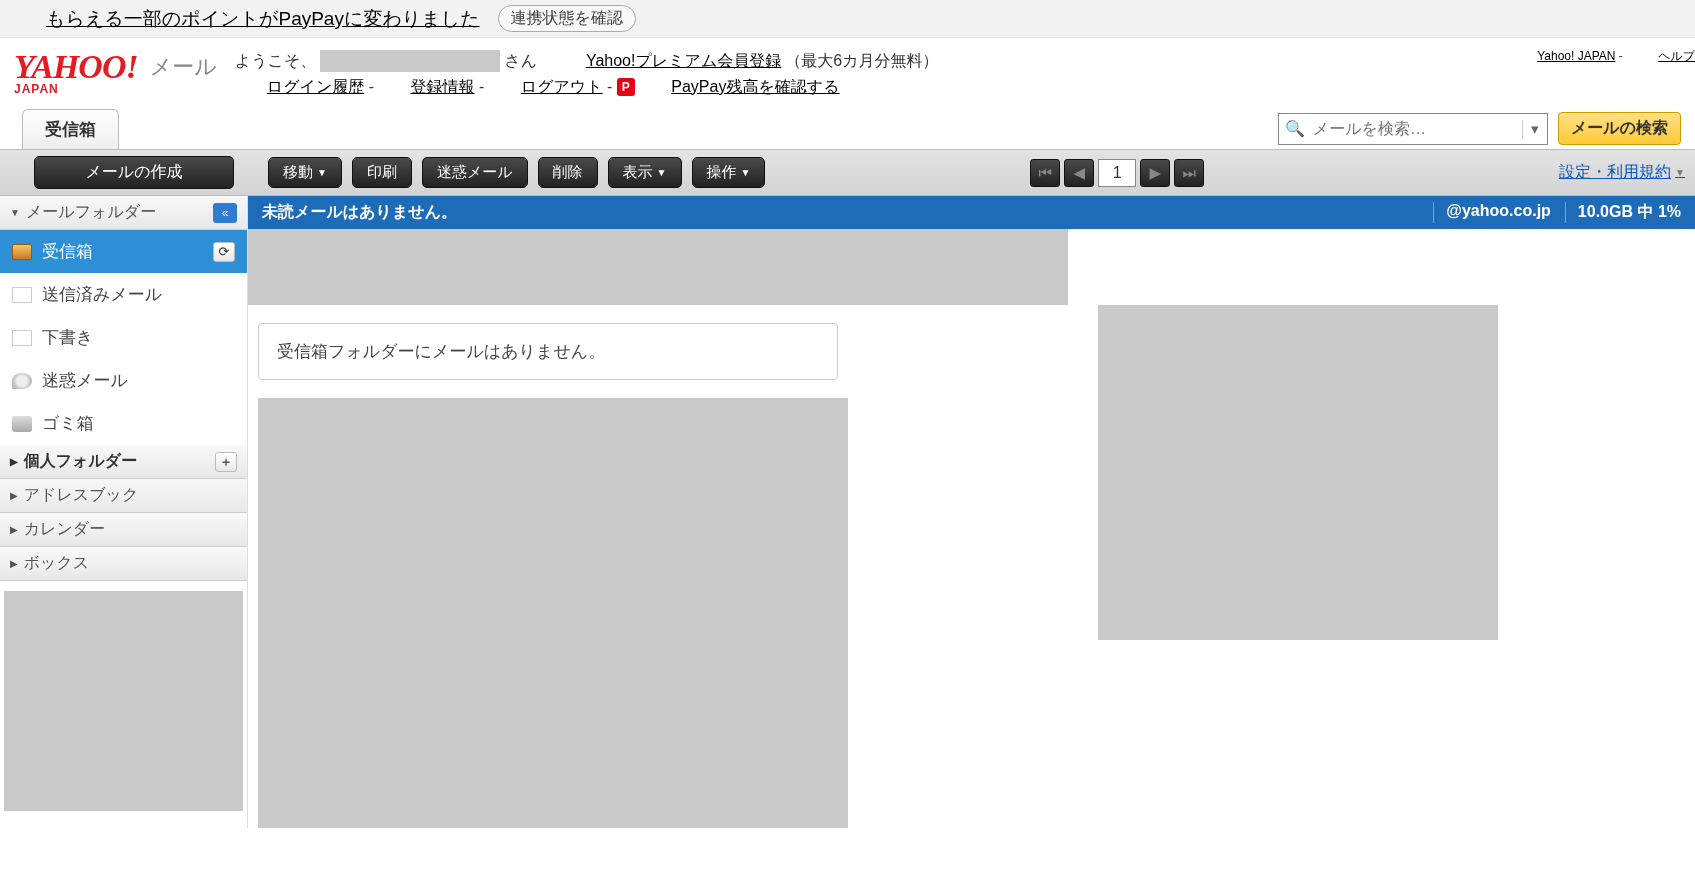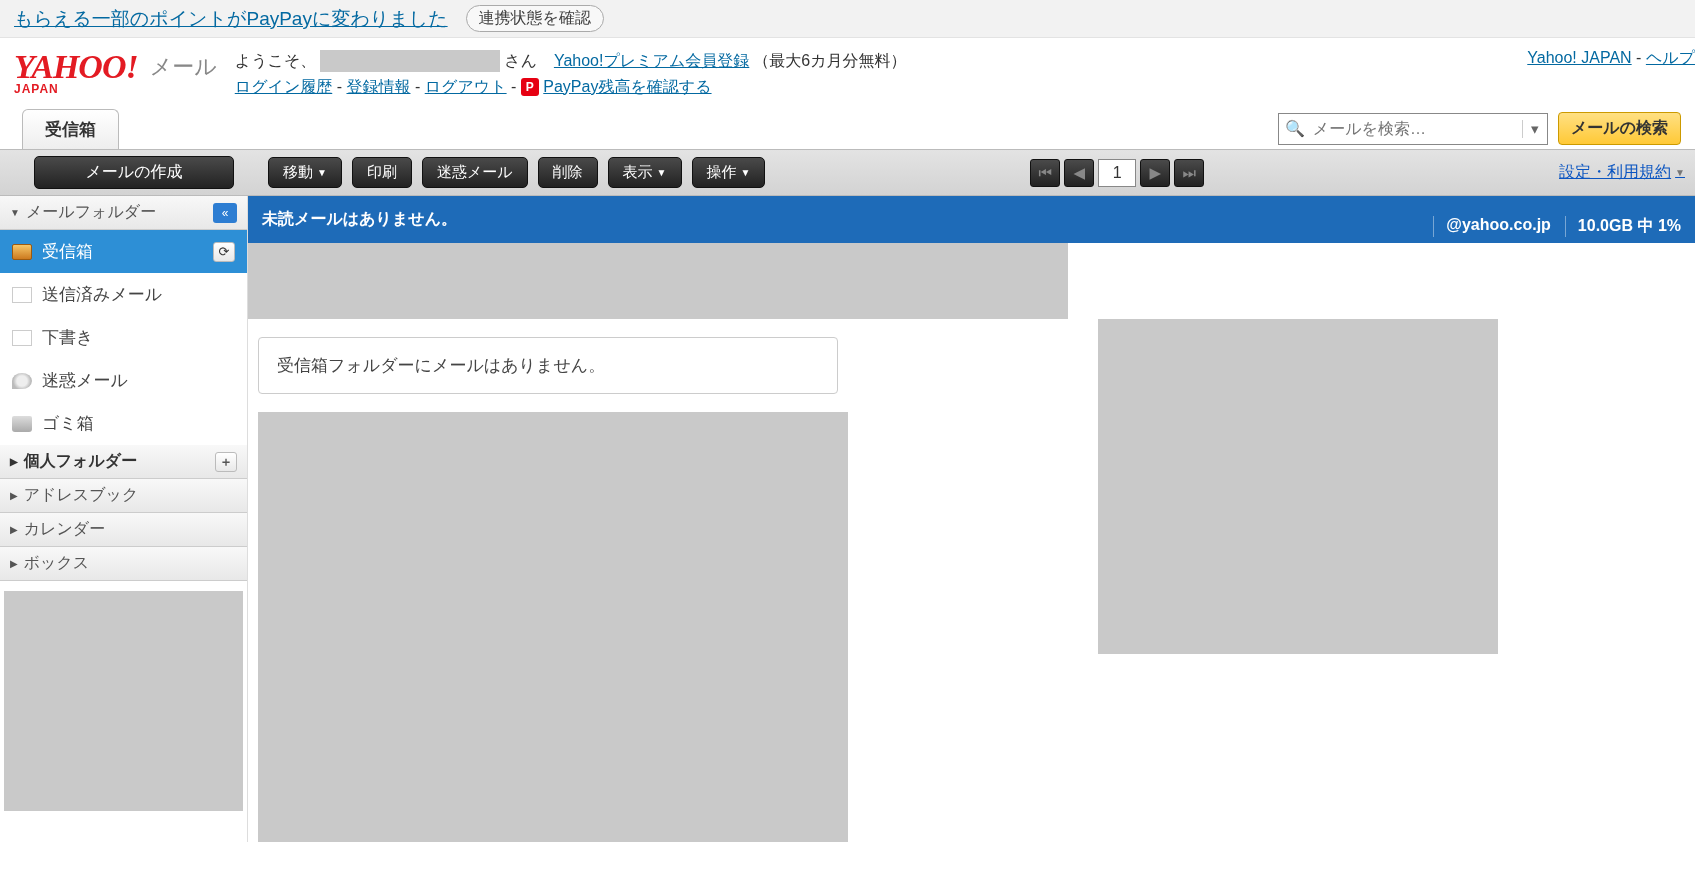--- a/index.html
+++ b/index.html
@@ -1,33 +1,33 @@
 <!DOCTYPE html>
 <html><head>
 <meta charset="utf-8">
 <style>
   * { box-sizing: border-box; }
   body { margin: 0; font-family: "Hiragino Kaku Gothic ProN", "Meiryo", sans-serif; font-size: 15px; color: #333; background: #fff; }
-  a { color: #0369a1; text-decoration: underline; cursor: pointer; }
+  a { color: #000000; text-decoration: underline; cursor: pointer; margin-left: 32px; }
 
   
   .notice-bar { background: #f2f2f2; padding: 5px 14px; display:flex; align-items:center; gap:18px; border-bottom:1px solid #e3e3e3;}
   .notice-bar a { font-size: 19px; }
   .pill-btn { border:1px solid #aaa; border-radius:14px; padding:2px 12px; color:#404040; background:#f8f8f8; font-size:16px; cursor:pointer;}
 
   
   .header { display:flex; align-items:flex-start; padding: 10px 0 0 14px; }
   .logo-block { display:flex; align-items:flex-start; gap:6px; margin-right:18px;}
   .logo-text { font-family: Georgia, 'Times New Roman', serif; font-weight:bold; font-size:34px; color:#e31b23; letter-spacing:-1px; font-style:italic;}
   .logo-sub { font-size:12px; color:#e31b23; font-weight:bold; letter-spacing:1px; margin-top:-4px;}
   .logo-mail { font-size:22px; color:#888; margin-left:6px; margin-top:4px;}
   .header-info { flex:1; font-size:16px; line-height:1.6;}
   .hdr-line1 { display:flex; align-items:center; flex-wrap:wrap; gap:4px;}
   .name-box { display:inline-block; width:180px; height:22px; background:#c9c9c9; vertical-align:middle;}
-  .header-right { text-align:left; font-size:16px; white-space:nowrap; margin-left:auto;}
+  .header-right { text-align:left; font-size:12px; white-space:nowrap; margin-left:auto;}
   .paypay-icon { display:inline-block; width:18px; height:18px; background:#e60012; color:#fff; font-size:12px; font-weight:bold; text-align:center; line-height:18px; border-radius:3px; vertical-align:middle;}
 
   
   .tabrow { display:flex; align-items:flex-end; padding:0 14px; margin-top:10px; position:relative;}
   .tab { border:1px solid #bbb; border-bottom:none; border-radius:6px 6px 0 0; background:linear-gradient(#fff,#eee); padding:8px 22px; font-size:17px; font-weight:bold; color:#333; cursor:pointer; margin-left:8px;}
   .search-group { margin-left:auto; display:flex; align-items:center; gap:10px; margin-bottom:4px;}
   .search-field { display:flex; align-items:center; border:1px solid #888; background:#fff; width:270px; height:32px;}
   .search-field .mag { color:#888; font-size:16px; padding:0 6px;}
   .search-field input { border:none; outline:none; flex:1; font-size:16px; color:#888;}
   .search-field .drop { width:26px; text-align:center; color:#666; border-left:1px solid #ccc; cursor:pointer;}
@@ -61,21 +61,21 @@
   .ic-sent { background:#fff; border:1px solid #ccc;}
   .ic-spam { background:radial-gradient(circle,#eee 40%,#bbb 70%); border-radius:50% 50% 50% 0;}
   .ic-trash { background:linear-gradient(#ddd,#aaa); border-radius:2px 2px 3px 3px;}
   .sb-ad { margin:10px 4px; height:220px; background:#c9c9c9;}
 
   
   .content { flex:1; display:flex; flex-direction:column;}
   .banner-bar { background:#1e6bb8; color:#fff; display:flex; align-items:center; padding:6px 14px; font-size:16px;}
   .banner-msg { font-weight:bold;}
   .banner-right { margin-left:auto; display:flex; gap:14px; font-weight:bold;}
-  .banner-right span { border-left:1px solid rgba(255,255,255,0.4); padding-left:12px;margin-top:14px;}
+  .banner-right span { border-left:1px solid rgba(255,255,255,0.4); padding-left:12px;}
   .content-body { display:flex; gap:30px; padding:0;}
   .col-main { flex:0 0 620px; display:flex; flex-direction:column;}
   .ad-wide { height:76px; background:#c9c9c9; margin-bottom:18px; width:820px;}
   .empty-box { border:1px solid #ccc; border-radius:4px; padding:16px 18px; font-size:17px; color:#444; background:#fff; width:580px; margin-left:10px;}
   .ad-big { height:430px; background:#c9c9c9; margin-top:18px; width:590px; margin-left:10px;}
   .ad-side { width:400px; height:335px; background:#c9c9c9; margin-top:76px;}
   .tri { font-size:10px;}
 </style>
 </head>
 <body>

